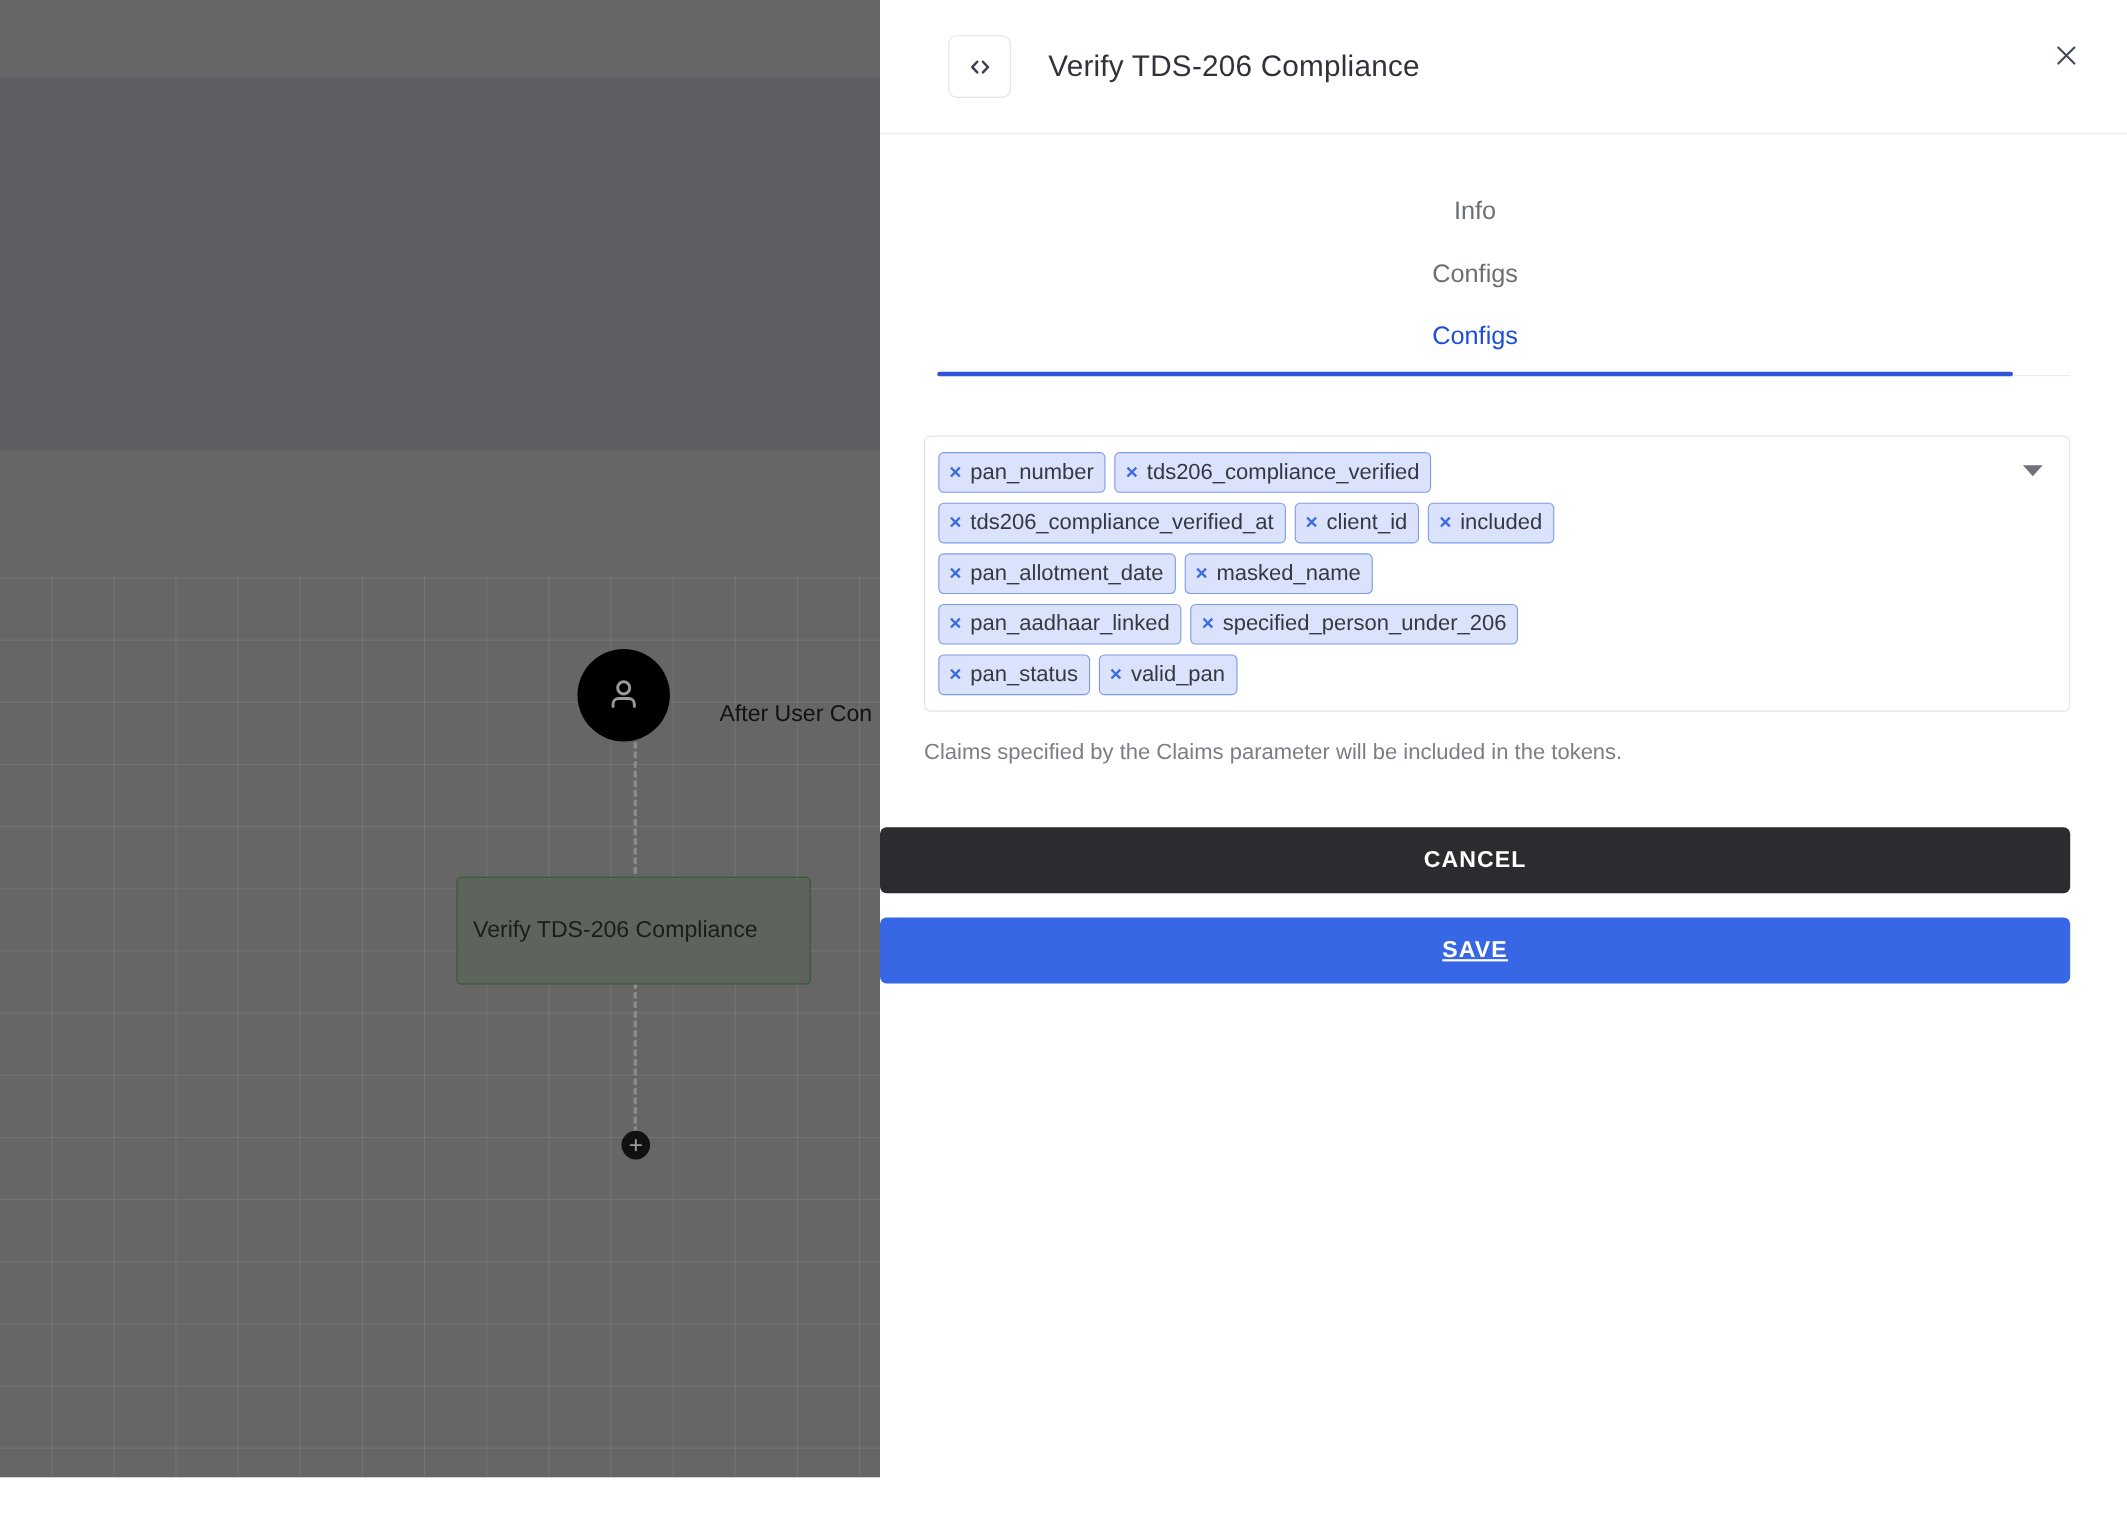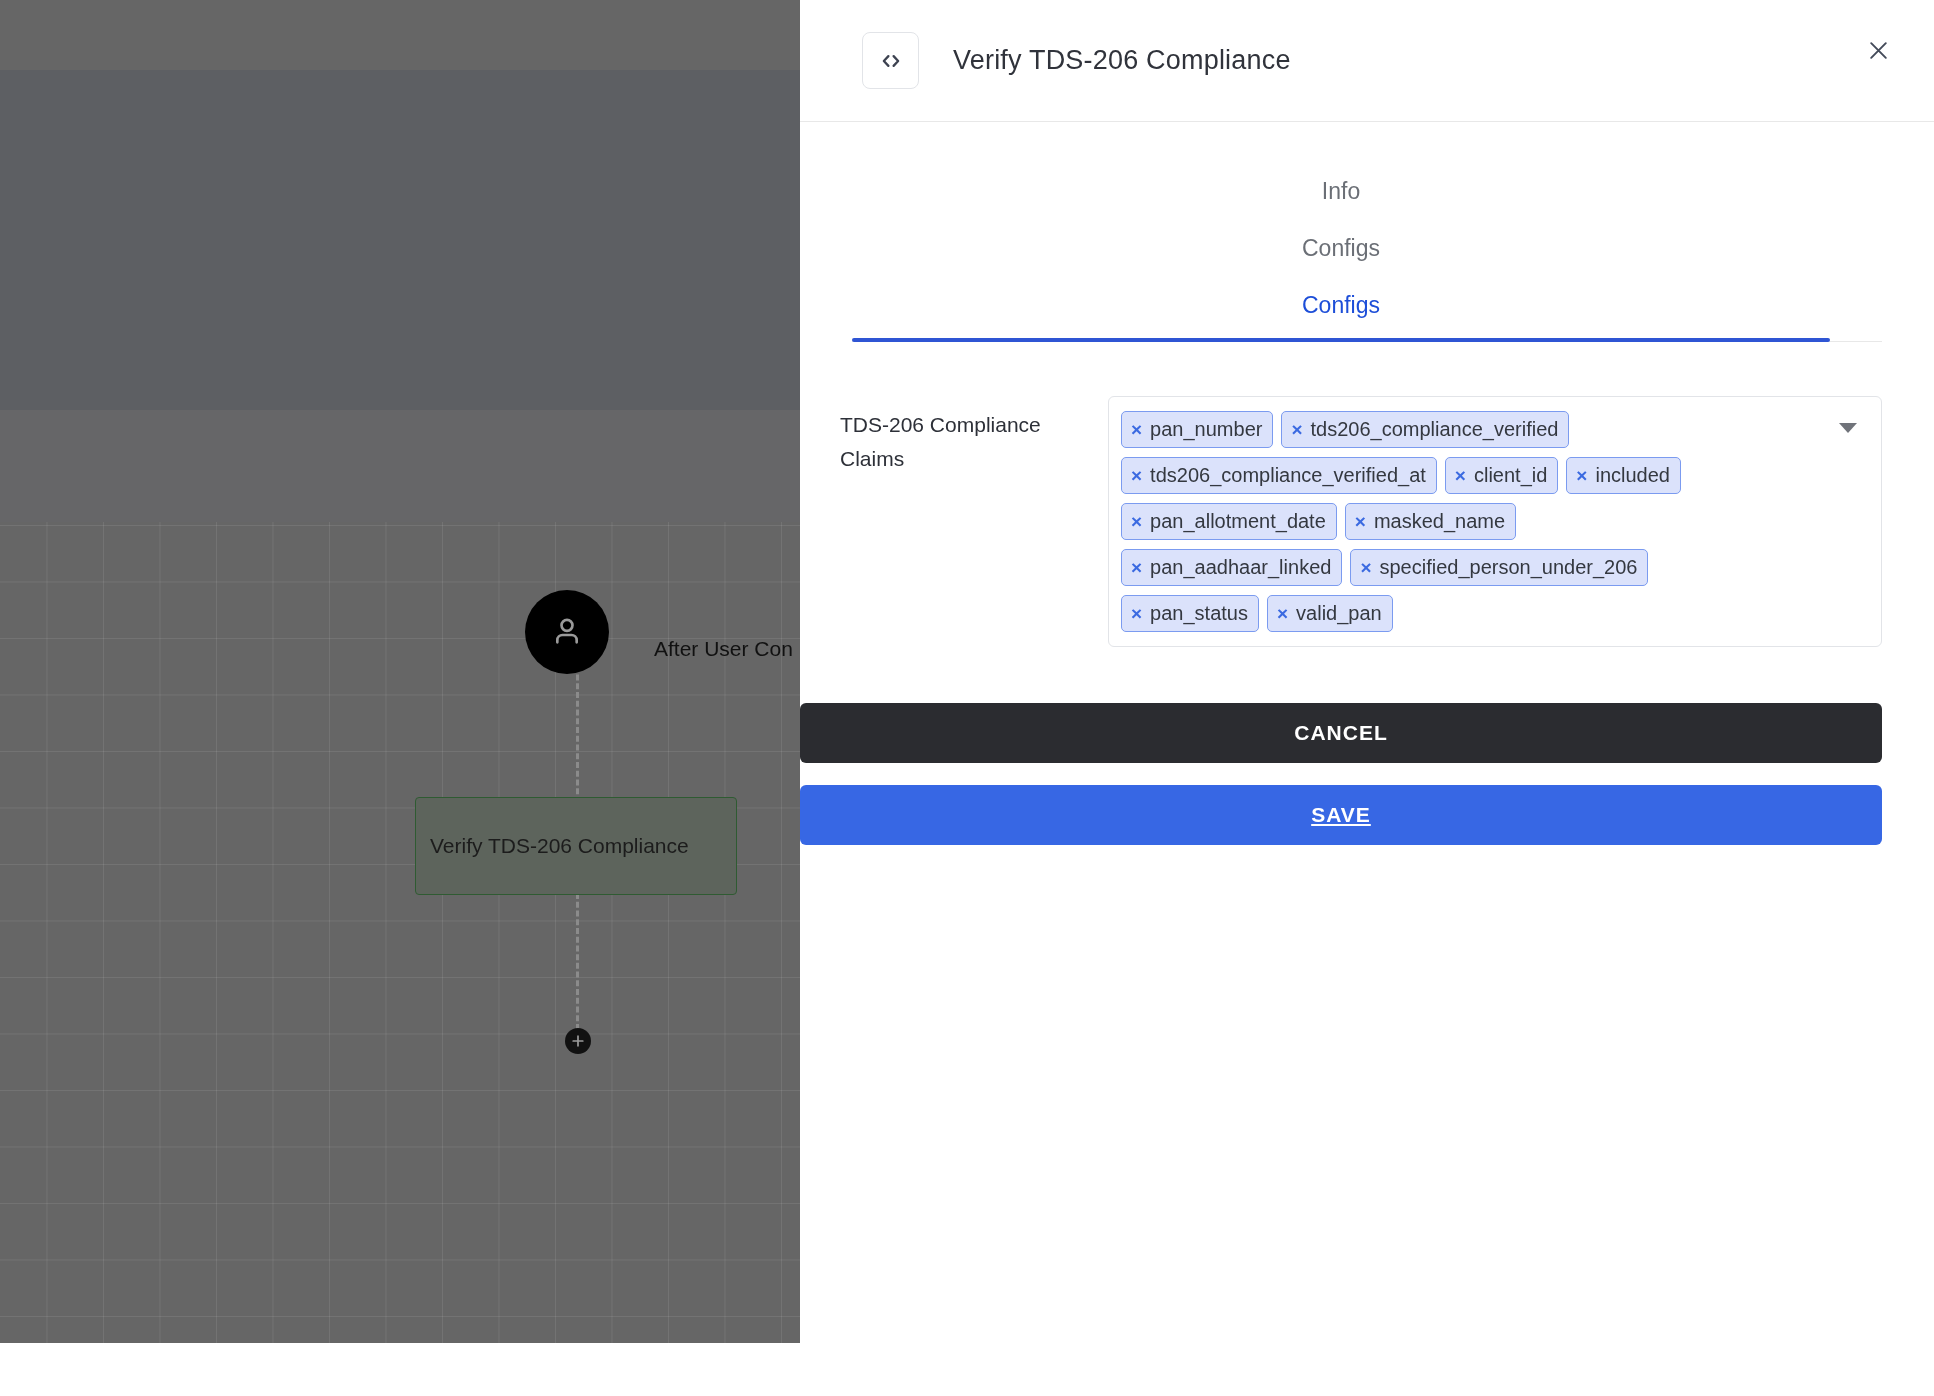--- a/index.html
+++ b/index.html
@@ -301,21 +301,20 @@
       </button>
     </div>
 
     <div class="tabs">
       <button class="tab">Info</button>
       <button class="tab">Configs</button>
       <button class="tab active">Configs</button>
     </div>
 
     <div class="form-row">
-      <div class="field-label">TDS-206 Compliance Claims</div>
 
       <div class="field-main">
         <div class="multiselect">
           <div class="chips" id="chip-container">
               <span class="chip">
                 <span class="chip-x">×</span>
                 <span>pan_number</span>
               </span>
               <span class="chip">
                 <span class="chip-x">×</span>
@@ -354,20 +353,21 @@
                 <span>pan_status</span>
               </span>
               <span class="chip">
                 <span class="chip-x">×</span>
                 <span>valid_pan</span>
               </span>
             </div>
           <div class="caret"></div>
         </div>
 
+        <div class="helper">Claims specified by the Claims parameter will be included in the tokens.</div>
       </div>
     </div>
 
     <div class="actions">
       <button class="btn btn-cancel">CANCEL</button>
       <button class="btn btn-save">SAVE</button>
     </div>
 
   </div>
 </div>

